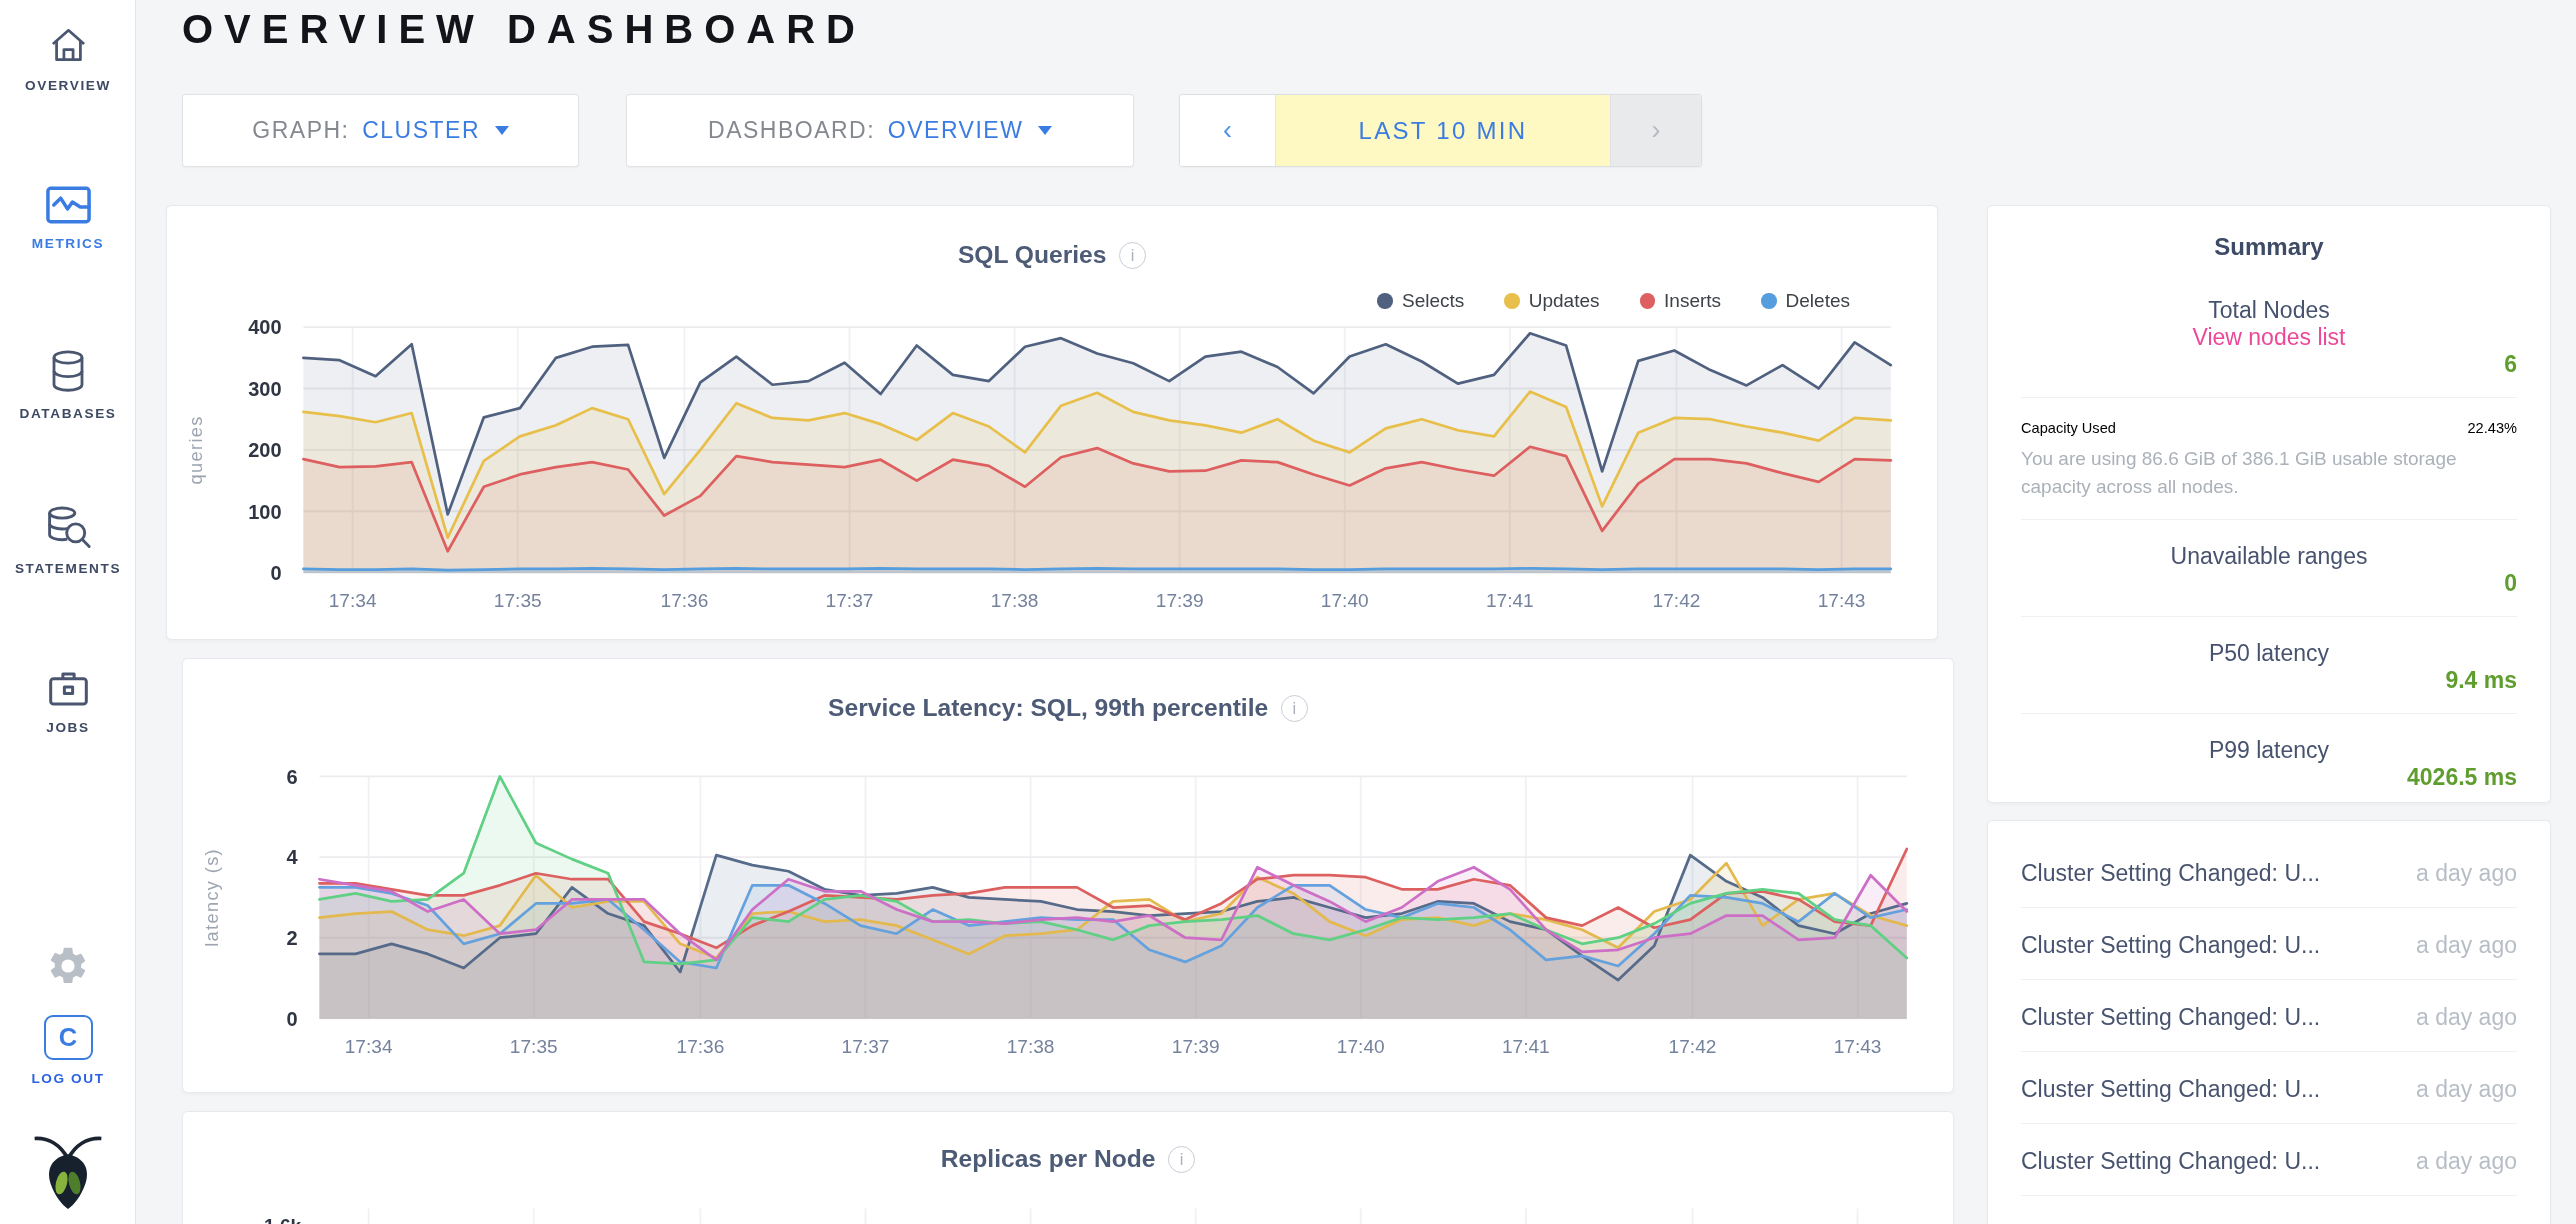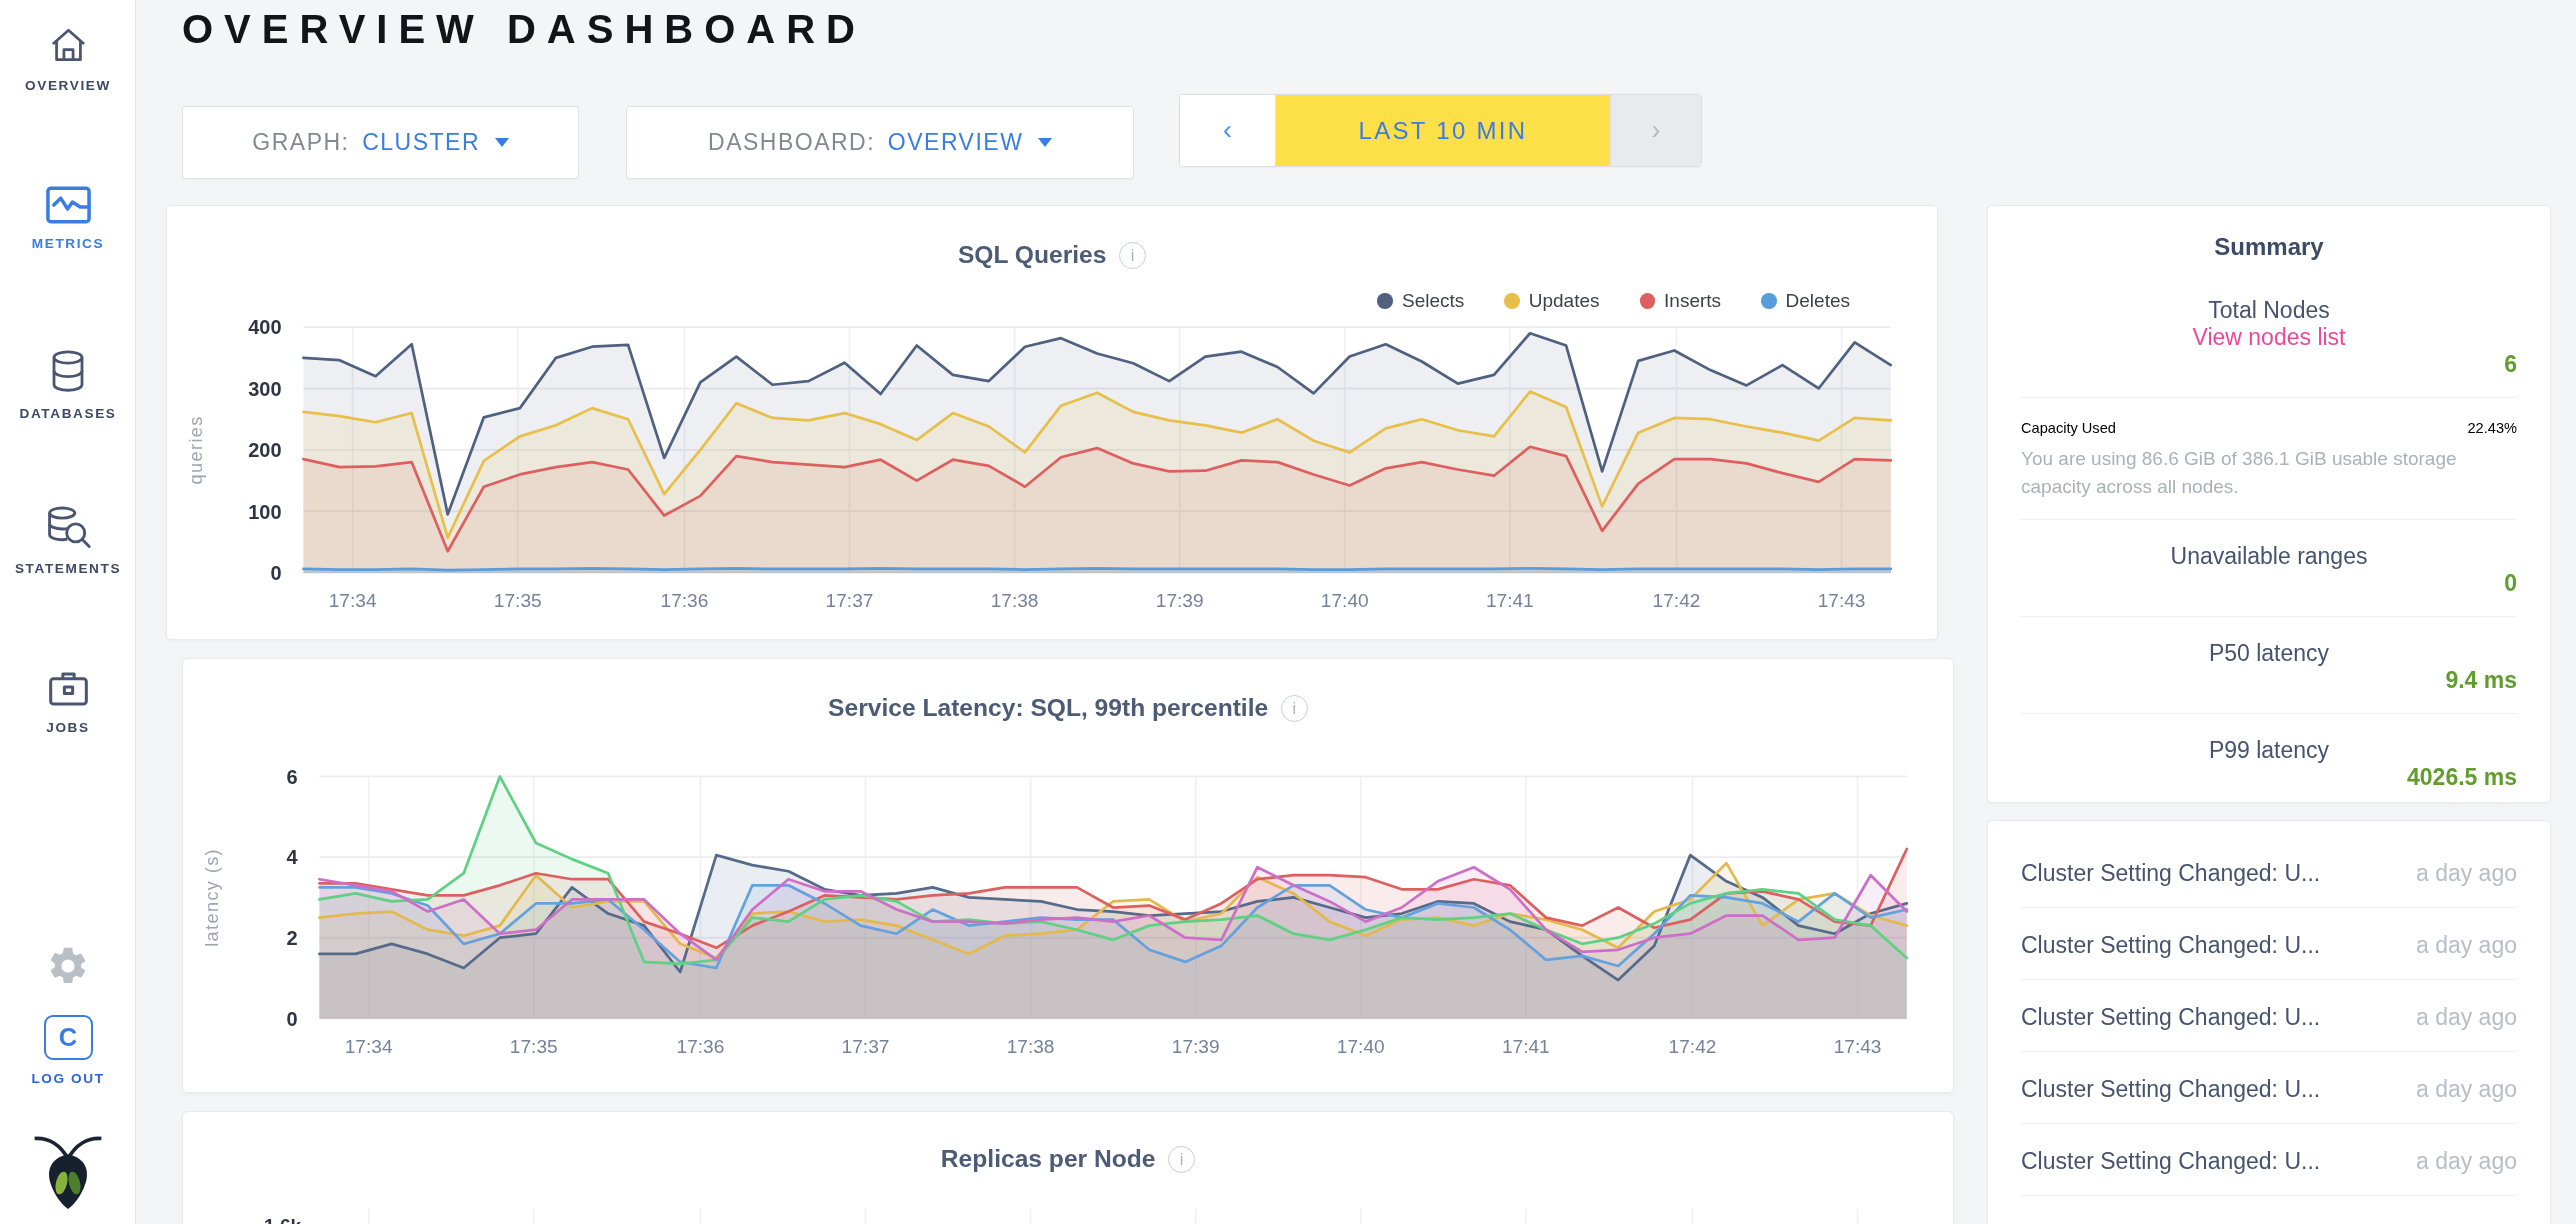--- a/index.html
+++ b/index.html
@@ -10,28 +10,28 @@
   .sidebar { position:absolute; left:0; top:0; width:136px; height:1224px; background:#fff; border-right:0.9px solid #e4e5e8; z-index:5; }
   .nav-item { position:absolute; left:0; width:136px; display:flex; flex-direction:column; align-items:center; gap:11px; cursor:pointer; }
   .nav-label { font-size:13.6px; font-weight:700; letter-spacing:1.6px; color:#3e4a63; }
   .nav-item.active .nav-label { color:#3a7ce2; }
   .nav-item svg { display:block; }
   .logout-box { width:49px; height:45px; border:2.7px solid #3a7ce2; border-radius:9px; display:flex; align-items:center; justify-content:center; color:#3a7ce2; font-size:25.5px; font-weight:700; }
   .logout-label { color:#2b63e4; }
 
   
   .page-title { position:absolute; left:182px; top:7.3px; font-size:40px; font-weight:600; letter-spacing:11px; color:#121419; }
-  .ctl { position:absolute; top:106px; height:73px; background:#fff; border:0.9px solid #e1e2e6; border-radius:3.6px; box-shadow:0 0.9px 1.8px rgba(30,35,50,.04); display:flex; align-items:center; justify-content:center; font-size:23px; letter-spacing:1.5px; cursor:pointer; }
+  .ctl { position:absolute; top:94px; height:73px; background:#fff; border:0.9px solid #e1e2e6; border-radius:3.6px; box-shadow:0 0.9px 1.8px rgba(30,35,50,.04); display:flex; align-items:center; justify-content:center; font-size:23px; letter-spacing:1.5px; cursor:pointer; }
   .ctl .lbl { color:#84888f; }
   .ctl .val { color:#3a7ce2; margin-left:12.7px; }
   .caret { width:0; height:0; border-left:7.3px solid transparent; border-right:7.3px solid transparent; border-top:9px solid #3a7ce2; margin-left:14.6px; }
   .timegroup { position:absolute; top:94px; left:1179px; width:523px; height:73px; display:flex; border:0.9px solid #dddee2; border-radius:3.6px; background:#fff; overflow:hidden; box-shadow:0 0.9px 1.8px rgba(30,35,50,.04); }
   .timegroup .tbtn { display:flex; align-items:center; justify-content:center; font-size:27px; cursor:pointer; }
   .t-prev { width:96px; border-right:0.9px solid #e3e4e8; color:#4b93e8; background:#fff; }
-  .t-label { flex:1; display:flex; align-items:center; justify-content:center; color:#3a7ce2; font-size:24px; letter-spacing:2.3px; cursor:pointer; background:#fde047; }
+  .t-label { flex:1; display:flex; align-items:center; justify-content:center; color:#3a7ce2; font-size:24px; letter-spacing:2.3px; cursor:pointer; background:#fef9c3; }
   .t-next { width:91px; border-left:0.9px solid #dfe0e4; color:#b7b9bf; background:#e9eaec; }
 
   
   .card { position:absolute; background:#fff; border:0.9px solid #e7e9ec; border-radius:5.5px; box-shadow:0 1.8px 3.6px rgba(60,64,77,.04); }
   .chart-title-row { position:absolute; left:0; right:0; display:flex; align-items:center; justify-content:center; gap:12.7px; }
   .chart-title { font-size:24.6px; font-weight:700; color:#4d5b76; }
   .info-icon { width:27px; height:27px; border:1.8px solid #c8cdd5; border-radius:50%; color:#aab1bc; font-size:16.4px; display:flex; align-items:center; justify-content:center; cursor:pointer; }
   .legend { position:absolute; top:84px; right:87px; display:flex; gap:40px; }
   .legend-item { display:flex; align-items:center; gap:9px; font-size:19px; color:#3d4248; }
   .legend-item .dot { width:15.5px; height:15.5px; border-radius:50%; }

